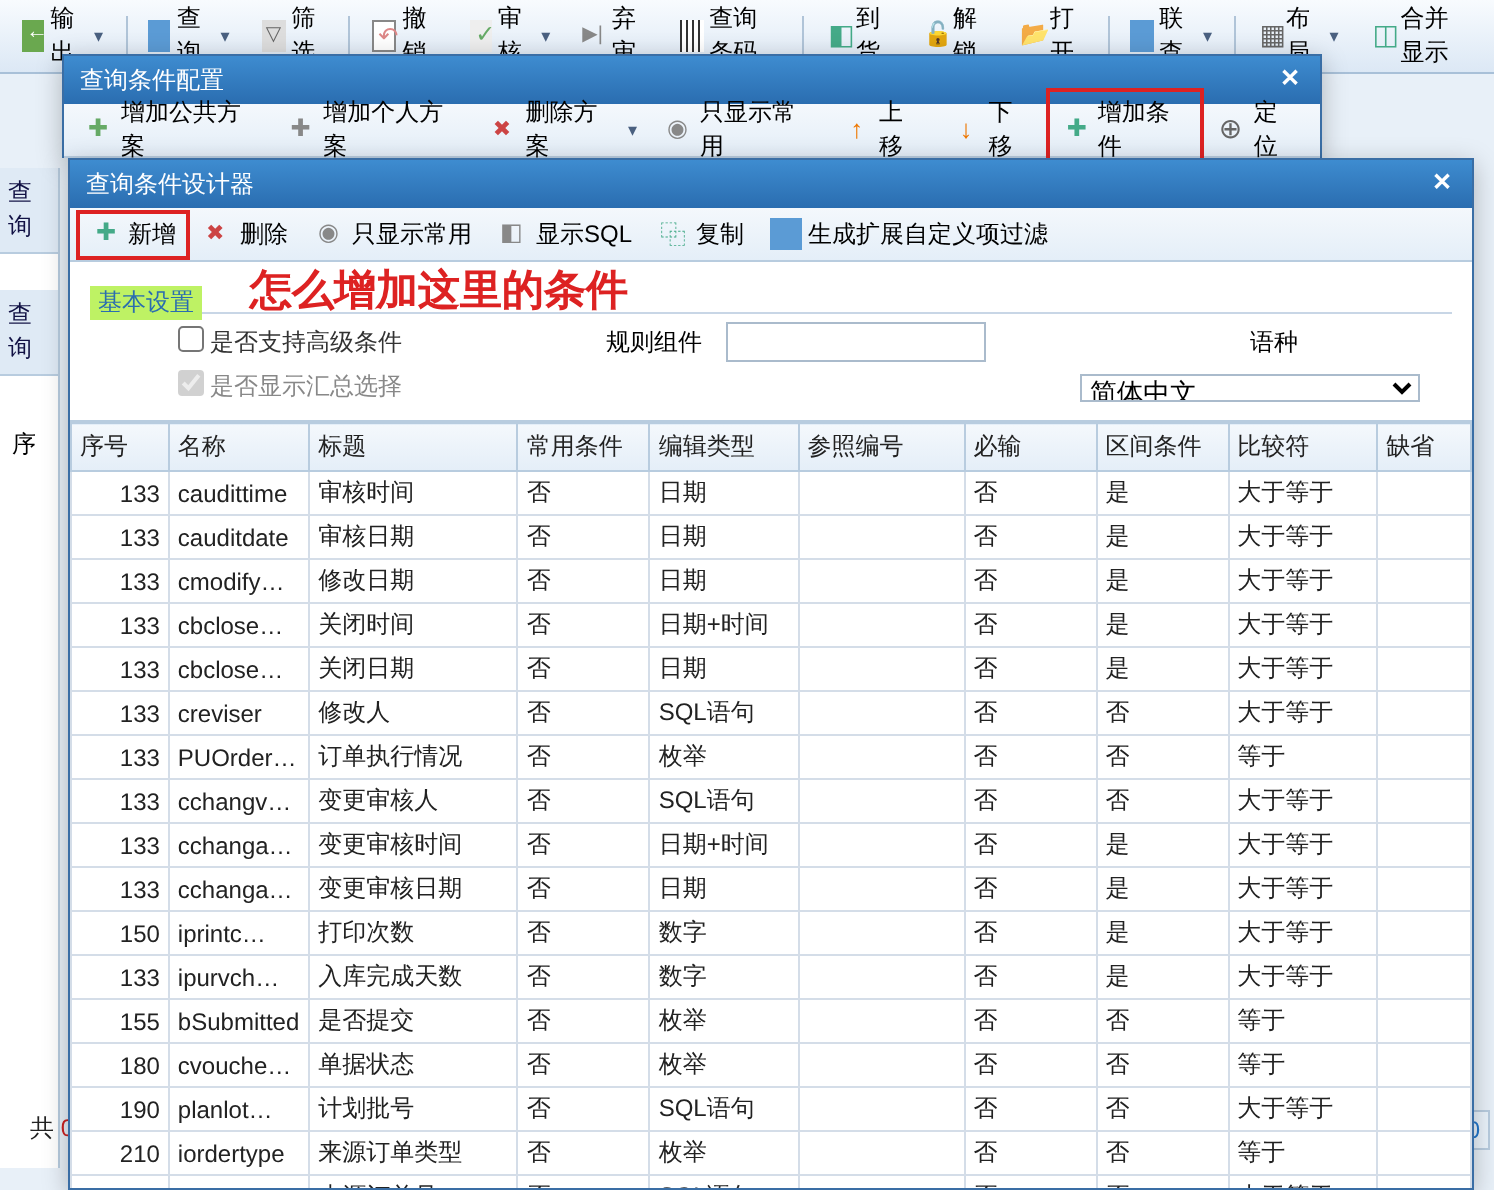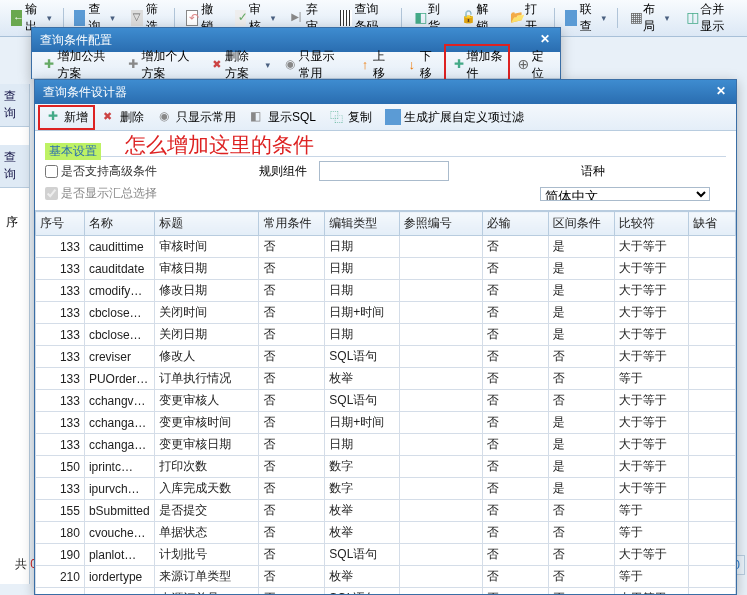--- a/index.html
+++ b/index.html
@@ -46,31 +46,31 @@
   .win-toolbar { height: 27px; background: linear-gradient(#f4f8fc, #e4eef8); border-bottom: 1px solid #b8ccdf; display: flex; align-items: center; padding: 0 4px; gap: 1px; }
   .win-toolbar .tb-item { display: flex; align-items: center; gap: 3px; padding: 2px 5px; cursor: pointer; border: 1px solid transparent; }
 
   .highlight-red { outline: 2px solid #d22; outline-offset: -1px; justify-content: space-between; }
 
   
   .left-panel { position: absolute; left: 0; top: 84px; width: 30px; height: 500px; background: #fff; border-right:1px solid #b8ccdf; }
   .left-panel .hdr { padding: 4px; background:#dfeaf5; border-bottom:1px solid #b8ccdf; color:#114; font-size:12px;}
 
   
-  #win1 { left: 31px; top: 27px; width: 530px; height: 52px; }
+  #win1 { left: 31px; top: 27px; width: 630px; height: 52px; }
 
   
   #win2 { left: 34px; top: 79px; width: 703px; height: 516px; display:flex; flex-direction:column; }
 
   
   .cfg { padding: 6px 10px 4px; }
   .fieldset-label { color:#2a6db0; position:relative; top:6px; background:#bef264; padding:0 4px; display:inline-block; }
-  .annotation { color:#d22; font-size:21px; font-family: "KaiTi","STKaiti",serif; position:absolute; }
+  .annotation { color:#d22; font-size:21px; font-family: "KaiTi","STKaiti",serif; position:absolute;font-weight:bold; }
   .cfg-row { display:flex; align-items:center; gap:12px; margin:4px 0; }
-  .cfg-row label { display:flex; align-items:center; gap:3px; color:#333; }
+  .cfg-row label { display:flex; align-items:flex-start; gap:3px; color:#333;margin-left:44px; }
   .cfg-row input[type=checkbox] { width:13px; height:13px; }
   .cfg-row input[type=text] { border:1px solid #abc; height:20px; padding:0 4px; width:130px; }
   .select-wide { border:1px solid #abc; height:14px; width:170px; background:#fff; }
   .hr { border-top:1px solid #c8d6e6; margin: 2px 0 0;}
 
   
   .grid-wrap { flex:1; overflow:auto; border-top:1px solid #b8ccdf; }
   table.grid { border-collapse: collapse; width: 100%; font-size: 12px; table-layout:fixed; }
   .grid th { background: linear-gradient(#f4f8fc,#e4eef8); border: 1px solid #b8ccdf; padding: 3px 4px; text-align:left; font-weight:normal; color:#222; height:22px; position:sticky; top:0; }
   .grid td { border: 1px solid #d4dde8; padding: 2px 4px; height:18px; white-space:nowrap; overflow:hidden; text-overflow:ellipsis; color:#222; }

